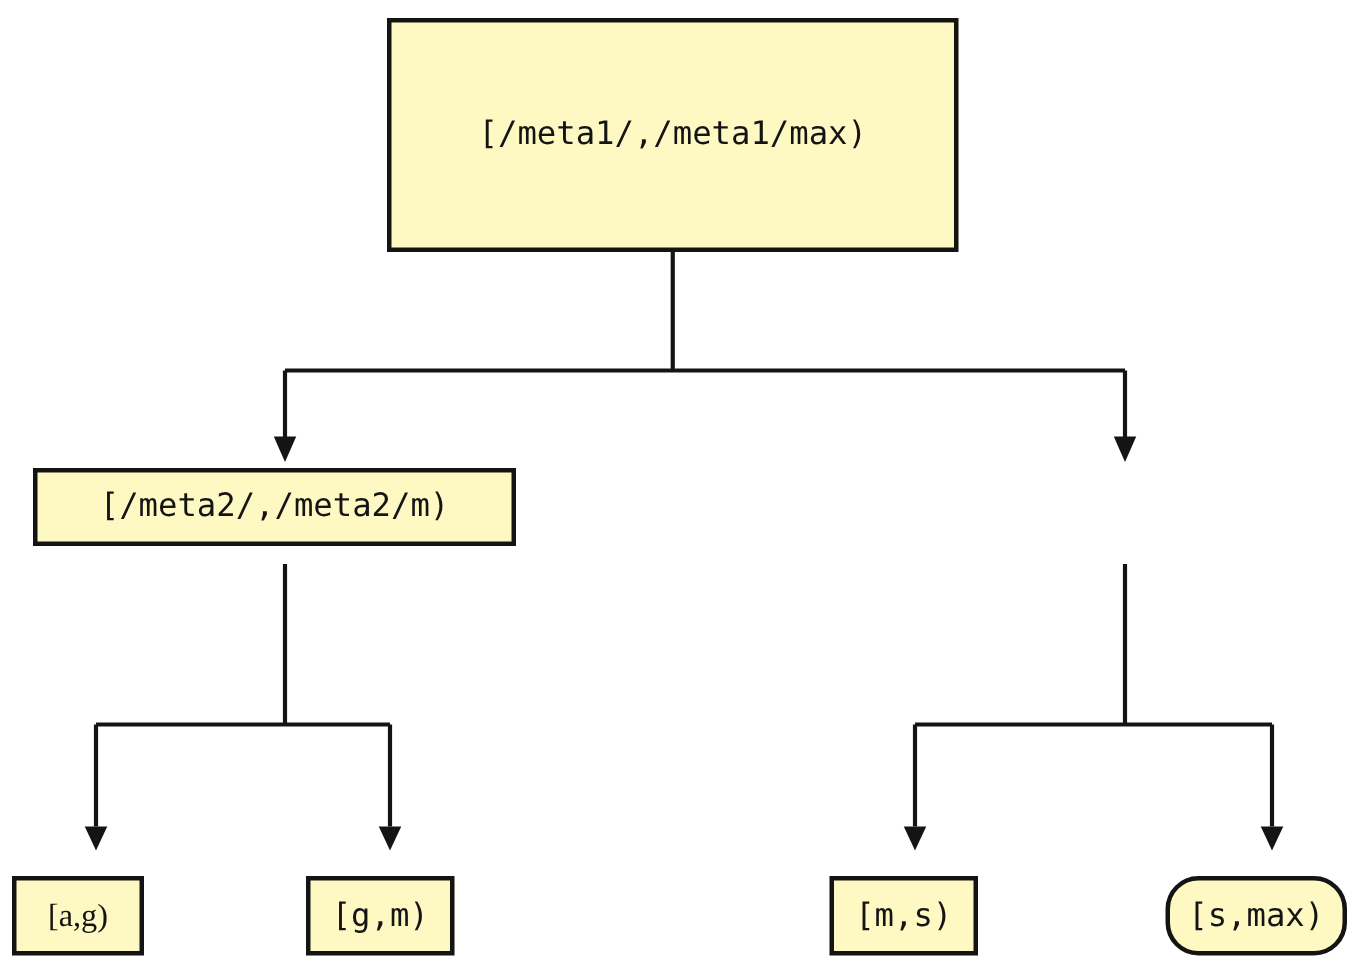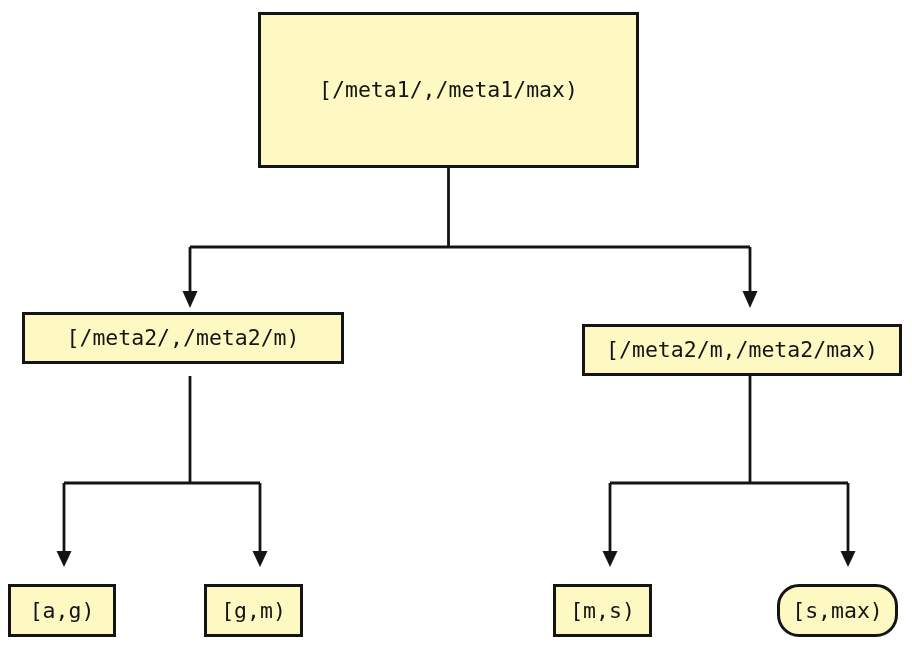--- a/index.html
+++ b/index.html
@@ -32,21 +32,21 @@
     display: flex;
     align-items: center;
     justify-content: center;
     font-size: 21.5px;
     line-height: 1;
     white-space: pre;
   }
   #node-root       { left: 258px; top: 12px;  width: 381px; height: 156px; }
   #node-meta2-left { left: 22px;  top: 312px; width: 322px; height: 52px; }
   #node-meta2-right{ left: 582px; top: 324px; width: 320px; height: 52px; }
-  #node-leaf-a-g   { left: 8px;   top: 584px; width: 108px; height: 53px; }
+  #node-leaf-a-g   { left: 8px;   top: 584px; width: 88px; height: 53px; font-family: Liberation Serif, serif; }
   #node-leaf-g-m   { left: 204px; top: 584px; width: 99px;  height: 53px; }
   #node-leaf-m-s   { left: 553px; top: 584px; width: 99px;  height: 53px; }
   #node-leaf-s-max { left: 777px; top: 584px; width: 121px; height: 53px; border-radius: 22px; }
 </style>
 </head>
 <body>
 
 <div class="canvas">
 
   <svg class="edges-layer" viewBox="0 0 912 652" xmlns="http://www.w3.org/2000/svg">
@@ -78,23 +78,20 @@
   </svg>
 
   <div class="node" id="node-root">
     <span>[/meta1/,/meta1/max)</span>
   </div>
 
   <div class="node" id="node-meta2-left">
     <span>[/meta2/,/meta2/m)</span>
   </div>
 
-  <div class="node" id="node-meta2-right">
-    <span>[/meta2/m,/meta2/max)</span>
-  </div>
 
   <div class="node" id="node-leaf-a-g">
     <span>[a,g)</span>
   </div>
 
   <div class="node" id="node-leaf-g-m">
     <span>[g,m)</span>
   </div>
 
   <div class="node" id="node-leaf-m-s">

